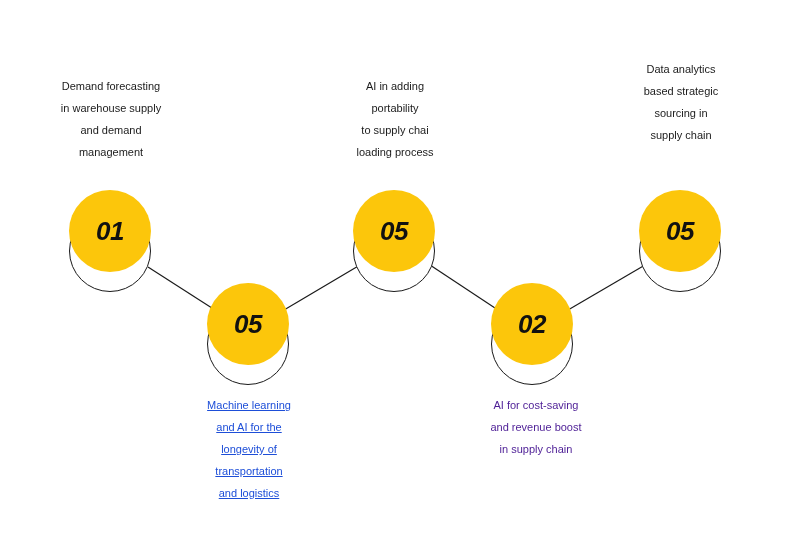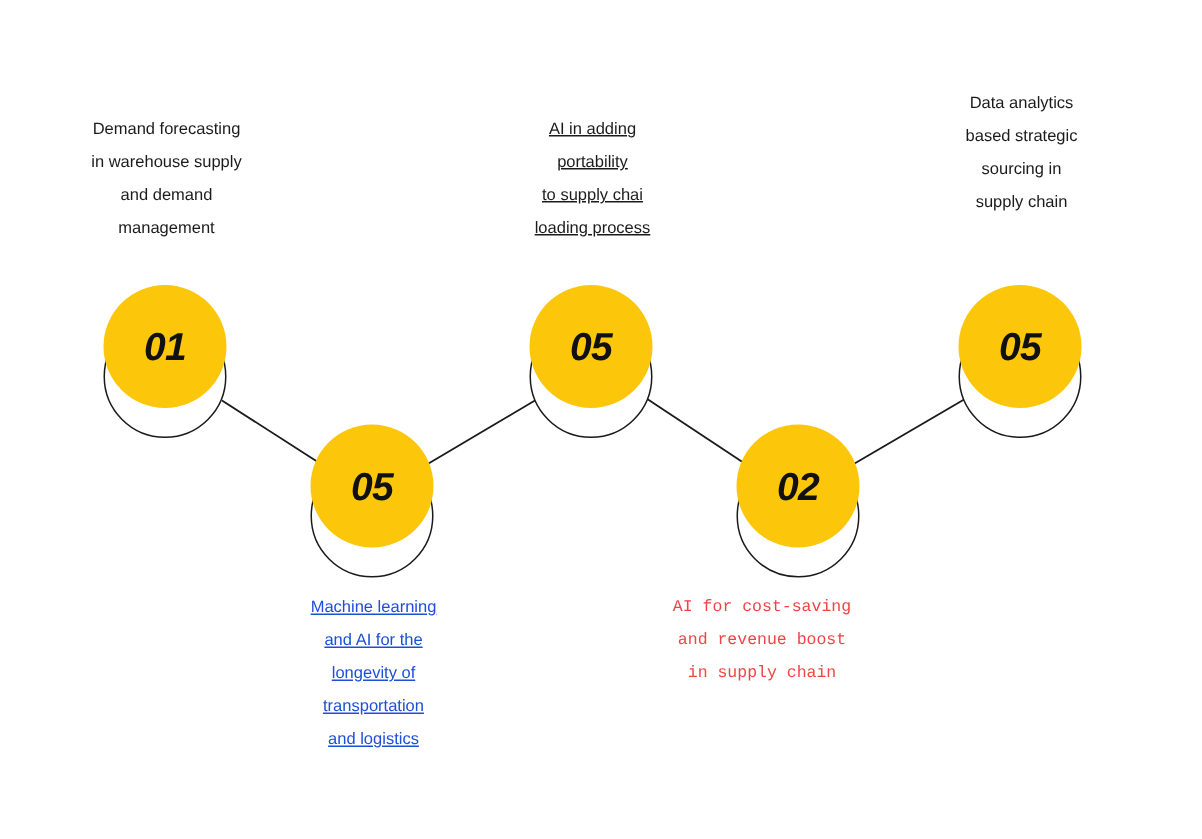--- a/index.html
+++ b/index.html
@@ -134,25 +134,25 @@
   <div id="labels-layer">
       <div class="label above" style="left: 111px; color: rgb(27, 27, 27); top: 75px;">Demand forecasting
 in warehouse supply
 and demand
 management</div>
       <div class="label below" style="left: 249px; color: #1d4ed8; top: 394px; text-decoration: underline;">Machine learning
 and AI for the
 longevity of
 transportation
 and logistics</div>
-      <div class="label above" style="left: 395px; color: rgb(27, 27, 27); top: 75px; text-decoration: underline;">AI in adding
+      <div class="label above" style="left: 395px; color: rgb(27, 27, 27); top: 75px;">AI in adding
 portability
 to supply chai
 loading process</div>
-      <div class="label below" style="left: 508px; color: #ef4444; top: 394px; font-family: Liberation Mono, monospace;">AI for cost-saving
+      <div class="label below" style="left: 536px; color: #4c1d95; top: 394px;">AI for cost-saving
 and revenue boost
 in supply chain</div>
       <div class="label above" style="left: 681px; color: rgb(27, 27, 27); top: 58px;">Data analytics
 based strategic
 sourcing in
 supply chain</div>
     </div>
 
 </div>
 

